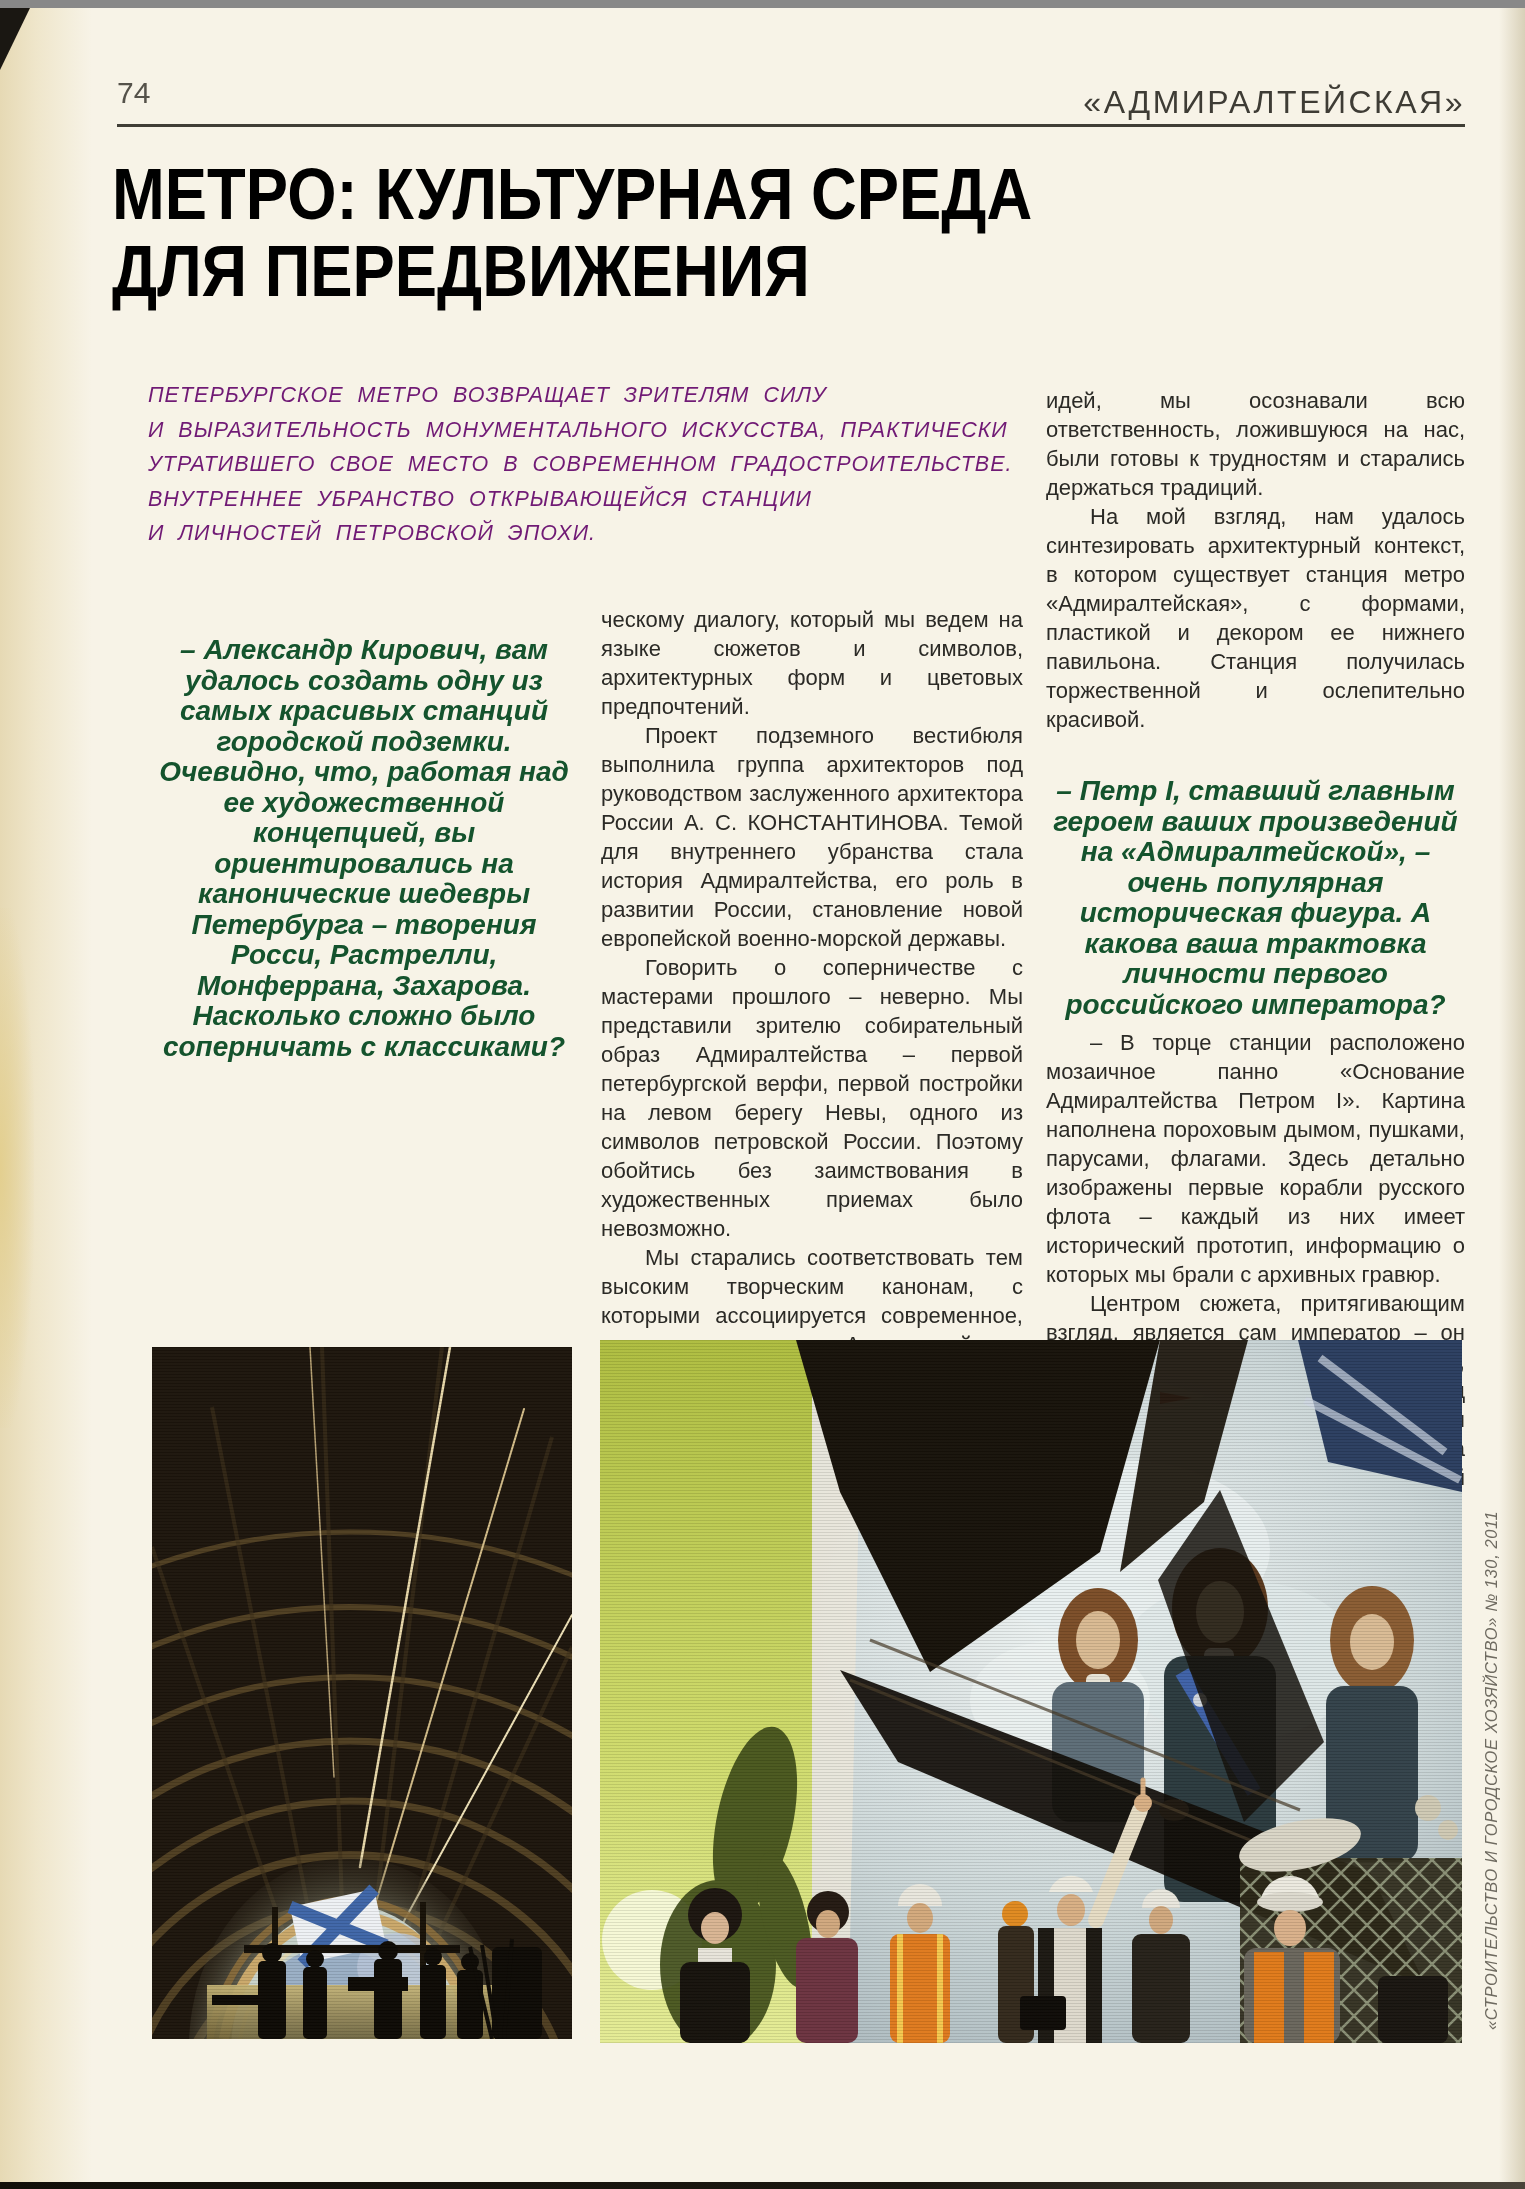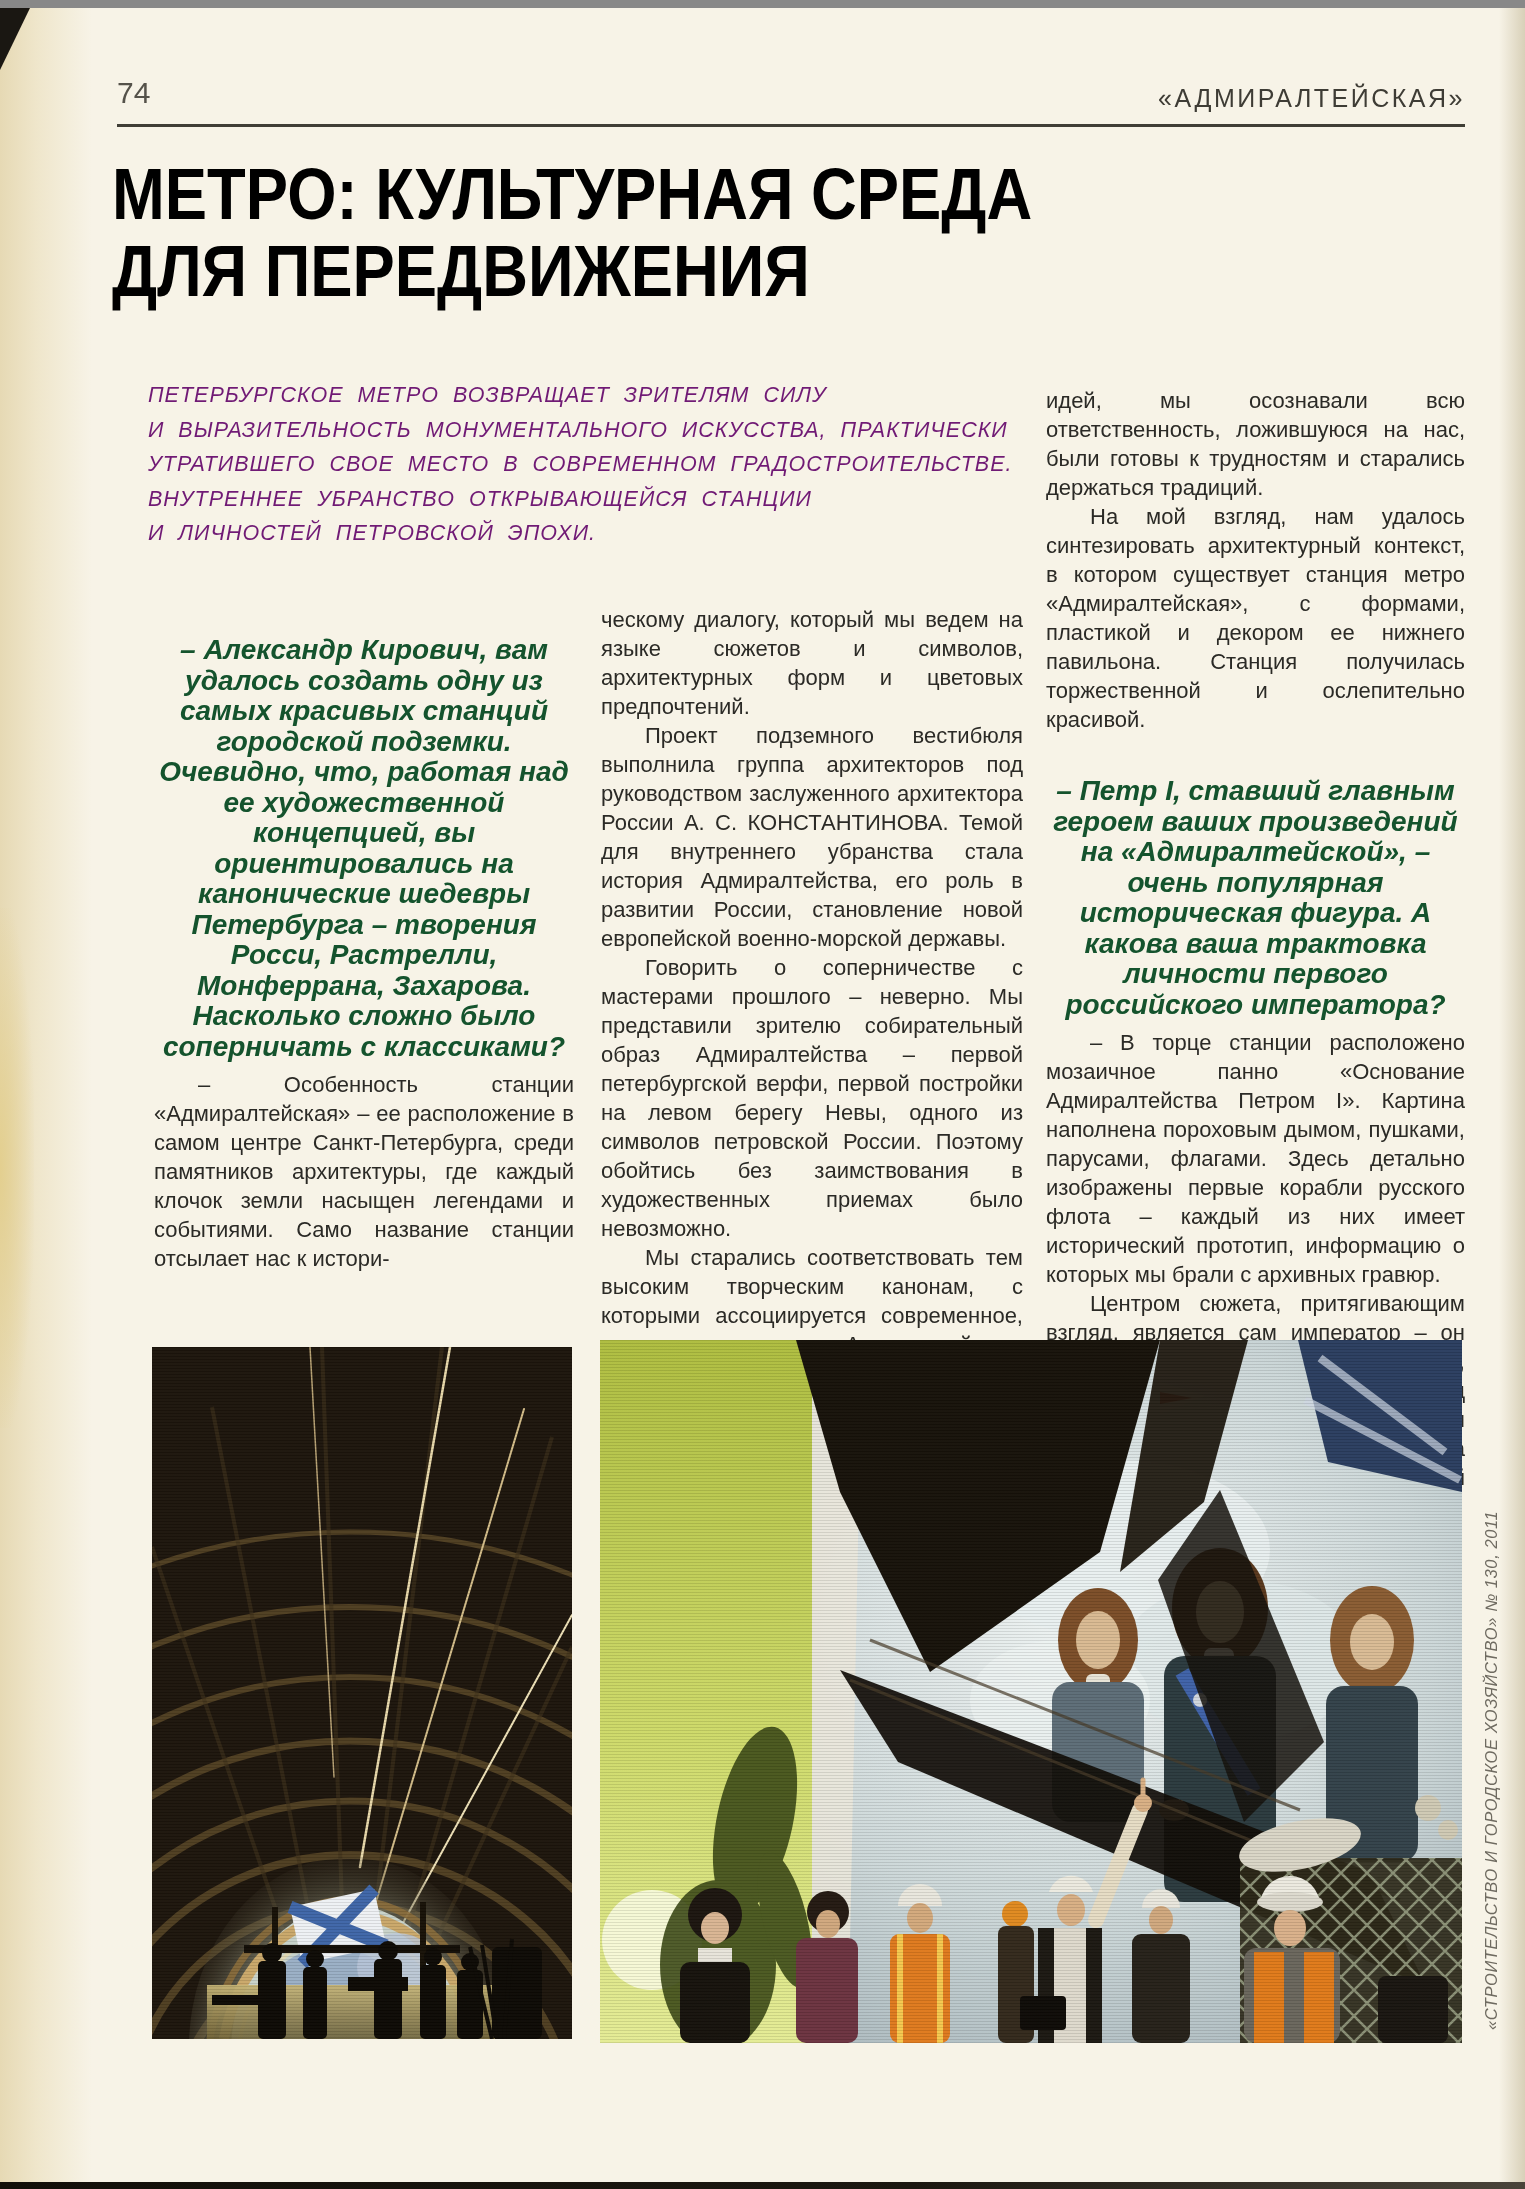--- a/index.html
+++ b/index.html
@@ -16,21 +16,21 @@
   .edge-right{position:absolute;right:0;top:0;width:26px;height:2189px;
     background:linear-gradient(270deg,#d8d0b8 0%,rgba(247,243,231,0) 100%);}
   .corner-wedge{position:absolute;left:0;top:0;width:30px;height:62px;background:#1a1712;
     clip-path:polygon(0 0,100% 0,0 100%);}
   .bottom-bar{position:absolute;left:0;top:2174px;width:1525px;height:15px;
     background:linear-gradient(90deg,#120f09 0%,#1b1710 60%,#4a443a 100%);}
 
   
   .pagenum{position:absolute;left:117px;top:68px;font-size:30px;color:#55524a;}
   .running-head{position:absolute;left:1046px;top:76px;width:419px;text-align:right;
-    font-size:25px;letter-spacing:2.5px;color:#3e3c35;}
+    font-size:32px;letter-spacing:2.5px;color:#3e3c35;}
   .head-rule{position:absolute;left:117px;top:116px;width:1348px;height:3px;background:#403e36;}
 
   
   .title{position:absolute;left:112px;top:148px;margin:0;color:#000000;
     font-weight:bold;font-size:72px;line-height:77px;letter-spacing:0;}
   .tline{display:block;transform:scaleX(0.88);transform-origin:left;white-space:nowrap;}
 
   
   .lead{position:absolute;left:148px;top:370px;width:900px;
     font-style:italic;font-size:21.5px;line-height:34.5px;color:#701a75;
@@ -85,21 +85,20 @@
   <div class="lead">
     <span>ПЕТЕРБУРГСКОЕ МЕТРО ВОЗВРАЩАЕТ ЗРИТЕЛЯМ СИЛУ</span>
     <span>И ВЫРАЗИТЕЛЬНОСТЬ МОНУМЕНТАЛЬНОГО ИСКУССТВА, ПРАКТИЧЕСКИ</span>
     <span>УТРАТИВШЕГО СВОЕ МЕСТО В СОВРЕМЕННОМ ГРАДОСТРОИТЕЛЬСТВЕ.</span>
     <span>ВНУТРЕННЕЕ УБРАНСТВО ОТКРЫВАЮЩЕЙСЯ СТАНЦИИ</span>
     <span>И ЛИЧНОСТЕЙ ПЕТРОВСКОЙ ЭПОХИ.</span>
   </div>
 
   <div class="col col1">
     <p class="q">– Александр Кирович, вам удалось создать одну из самых красивых станций городской подземки. Очевидно, что, работая над ее художественной концепцией, вы ориентировались на канонические шедевры Петербурга – творения Росси, Растрелли, Монферрана, Захарова. Насколько сложно было соперничать с классиками?</p>
-    <p class="body indent">– Особенность станции «Адмиралтейская» – ее расположение в самом центре Санкт-Петербурга, среди памятников архитектуры, где каждый клочок земли насыщен легендами и событиями. Само название станции отсылает нас к истори-</p>
   </div>
 
   <div class="col col2">
     <p class="body">ческому диалогу, который мы ведем на языке сюжетов и символов, архитектурных форм и цветовых предпочтений.</p>
     <p class="body indent">Проект подземного вестибюля выполнила группа архитекторов под руководством заслуженного архитектора России А. С. КОНСТАНТИНОВА. Темой для внутреннего убранства стала история Адмиралтейства, его роль в развитии России, становление новой европейской военно-морской державы.</p>
     <p class="body indent">Говорить о соперничестве с мастерами прошлого – неверно. Мы представили зрителю собирательный образ Адмиралтейства – первой петербургской верфи, первой постройки на левом берегу Невы, одного из символов петровской России. Поэтому обойтись без заимствования в художественных приемах было невозможно.</p>
     <p class="body indent">Мы старались соответствовать тем высоким творческим канонам, с которыми ассоциируется современное, захаровское здание Адмиралтейства. Выбрав путь переосмысления классических форм и</p>
   </div>
 
   <div class="col col3">

